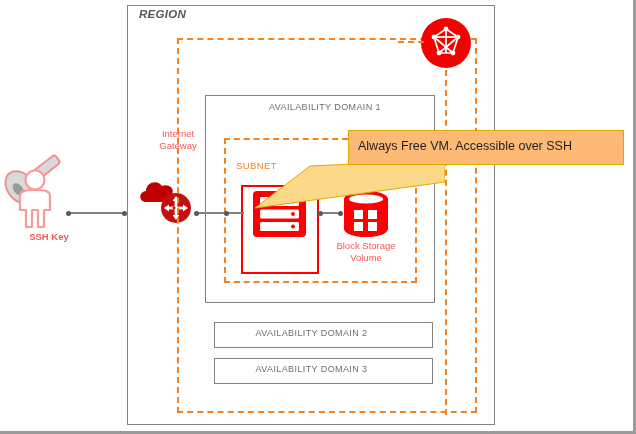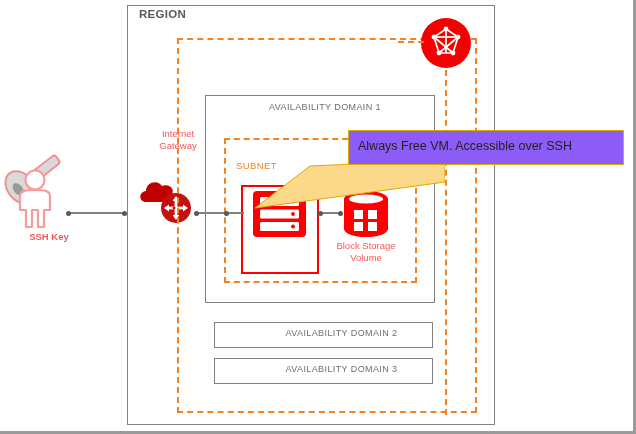--- a/index.html
+++ b/index.html
@@ -23,20 +23,21 @@
   #region-box{
     left:127px;top:5px;width:368px;height:420px;
     border:1.5px solid #808285;
     background:#ffffff;
     box-sizing:border-box;
   }
   #region-label{
     left:139px;top:8px;
     font-size:11.5px;font-weight:bold;color:#58595b;
     letter-spacing:.3px;
+    font-style:italic;
   }
 
   
   #vcn-box{
     left:177px;top:38px;width:300px;height:375px;
     border:2.2px dashed #f58220;
     box-sizing:border-box;
     background:transparent;
   }
   #vcn-label{
@@ -77,21 +78,21 @@
   
   .ad-small{
     left:214px;width:219px;height:26px;
     border:1.5px solid #808285;
     background:#ffffff;
     box-sizing:border-box;
   }
   #ad2-box{top:322px;}
   #ad3-box{top:358px;}
   .ad-small-label{
-    width:219px;text-align:center;left:232px;
+    width:219px;text-align:center;left:202px;
     font-size:9px;color:#6d6e71;letter-spacing:.4px;
   }
   #ad2-label{top:328px;}
   #ad3-label{top:364px;}
 
   
   #instance-highlight{
     left:241px;top:185px;width:78px;height:89px;
     border:2px solid #ff0000;
     box-sizing:border-box;
@@ -125,21 +126,21 @@
     font-size:9.5px;color:#f15a5a;font-weight:bold;
   }
 
   
   .conn{background:#808285;height:2px;}
   .dot{background:#58595b;width:5px;height:5px;border-radius:50%;}
 
   
   #callout{
     left:348px;top:130px;width:276px;height:35px;
-    background:#8b5cf6;
+    background:#fdba74;
     border:1px solid #e0a900;
     box-sizing:border-box;
     z-index:40;
   }
   #callout-text{
     position:absolute;left:9px;top:8px;
     font-size:12.5px;color:#231f20;white-space:nowrap;
   }
   #callout-tail{
     left:255px;top:160px;width:190px;height:50px;z-index:39;

